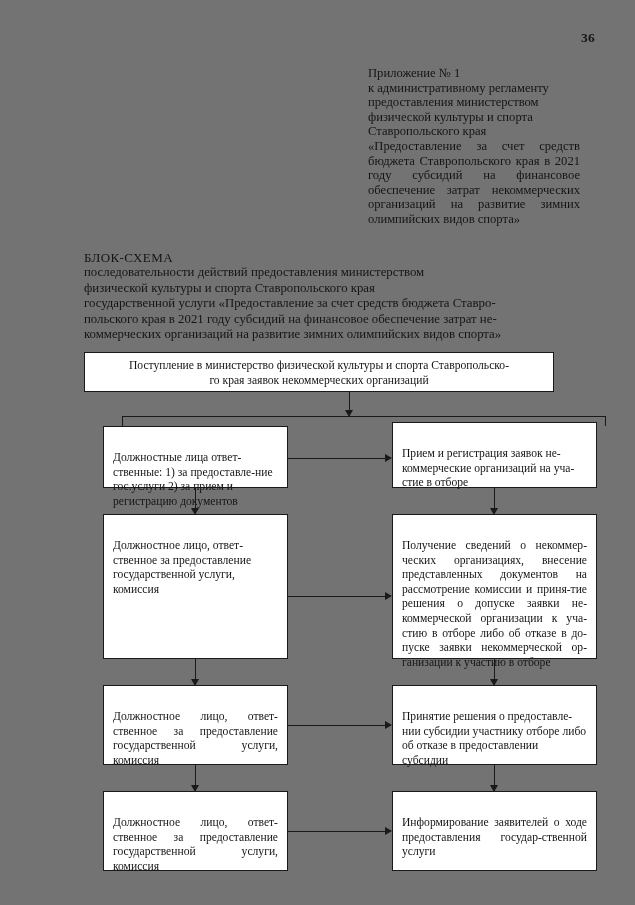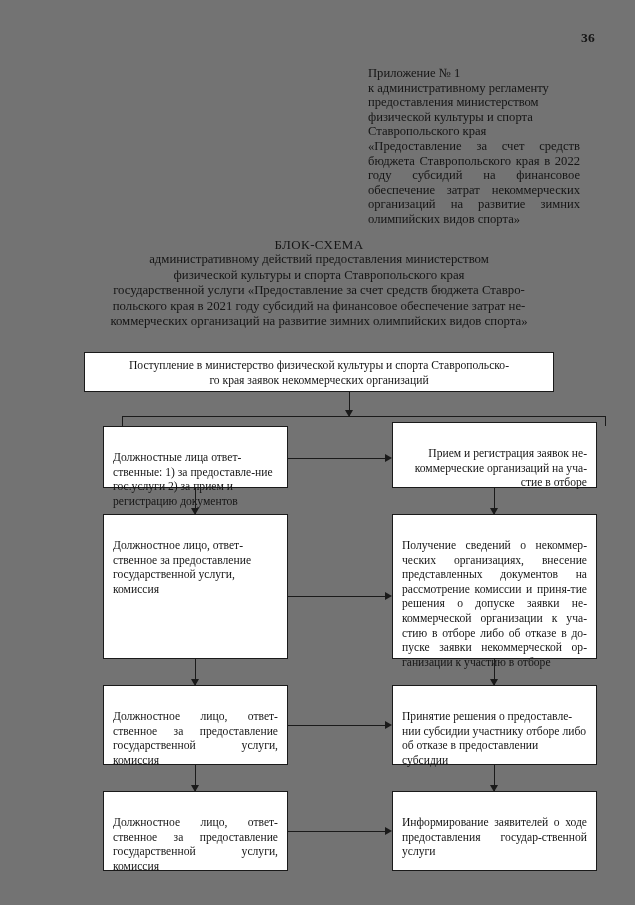--- a/index.html
+++ b/index.html
@@ -42,26 +42,26 @@
   .appendix .ln { white-space: nowrap; font-family: Liberation Serif, serif; }
   .appendix .just {
     text-align: justify;
     text-align-last: left;
     white-space: normal;
   }
 
   
   .title-block {
     position: absolute;
-    top: 237px;
+    top: 250px;
     left: 84px;
     width: 470px;
     font-size: 12.8px;
     line-height: 15.4px;
-    text-align: center;
+    text-align: left;
   }
   .title-block .t-main {
     font-size: 13px;
     letter-spacing: .4px;
   }
   .title-block .t-wide {
     display: block;
   }
 
   
@@ -121,26 +121,26 @@
 <div class="page">
 
   <div class="page-number">36</div>
 
   <div class="appendix">
     <div class="ln">Приложение № 1</div>
     <div class="ln">к административному регламенту</div>
     <div class="ln">предоставления министерством</div>
     <div class="ln">физической культуры и спорта</div>
     <div class="ln">Ставропольского края</div>
-    <div class="just">«Предоставление за счет средств бюджета Ставропольского края в 2022 году субсидий на финансовое обеспечение затрат некоммерческих организаций на развитие зимних олимпийских видов спорта»</div>
+    <div class="just">«Предоставление за счет средств бюджета Ставропольского края в 2021 году субсидий на финансовое обеспечение затрат некоммерческих организаций на развитие зимних олимпийских видов спорта»</div>
   </div>
 
   <div class="title-block">
     <div class="t-main">БЛОК-СХЕМА</div>
-    <div class="t-wide">административному действий предоставления министерством</div>
+    <div class="t-wide">последовательности действий предоставления министерством</div>
     <div class="t-wide">физической культуры и спорта Ставропольского края</div>
     <div class="t-wide">государственной услуги «Предоставление за счет средств бюджета Ставро-</div>
     <div class="t-wide">польского края в 2021 году субсидий на финансовое обеспечение затрат не-</div>
     <div class="t-wide">коммерческих организаций на развитие зимних олимпийских видов спорта»</div>
   </div>
 
   <div class="chart">
 
     <div class="node center" style="left:84px; top:4px; width:470px; height:40px; padding-top:6px;">
       <span class="inner">Поступление в министерство физической культуры и спорта Ставропольско-</span>
@@ -148,21 +148,21 @@
     </div>
 
     <div class="vline" style="left:349px; top:44px; height:24px;"></div>
     <div class="arrow-down" style="left:345px; top:62px;"></div>
     <div class="hline" style="left:122px; top:68px; width:484px;"></div>
     <div class="vline" style="left:122px; top:68px; height:10px;"></div>
     <div class="vline" style="left:605px; top:68px; height:10px;"></div>
 
     <div class="node" style="left:103px; top:78px; width:185px; height:62px;">Должностные лица ответ-ственные: 1) за предоставле-ние гос.услуги 2) за прием и регистрацию документов</div>
 
-    <div class="node" style="left:392px; top:74px; width:205px; height:66px;text-align:right;">Прием и регистрация заявок не-коммерческие организаций на уча-стие в отборе</div>
+    <div class="node" style="left:392px; top:74px; width:205px; height:66px;">Прием и регистрация заявок не-коммерческие организаций на уча-стие в отборе</div>
 
     <div class="hline" style="left:288px; top:110px; width:98px;"></div>
     <div class="arrow-right" style="left:385px; top:106px;"></div>
 
     <div class="vline" style="left:195px; top:140px; height:26px;"></div>
     <div class="arrow-down" style="left:191px; top:160px;"></div>
 
     <div class="vline" style="left:494px; top:140px; height:26px;"></div>
     <div class="arrow-down" style="left:490px; top:160px;"></div>
 

